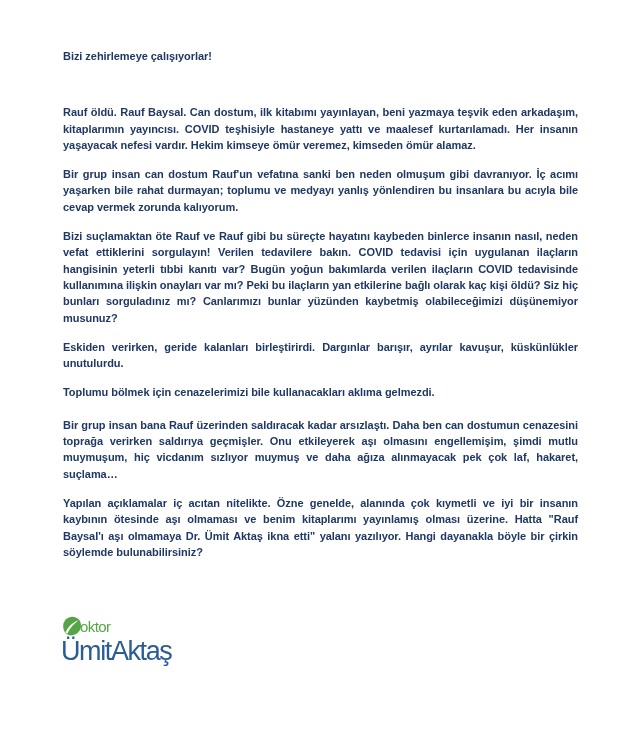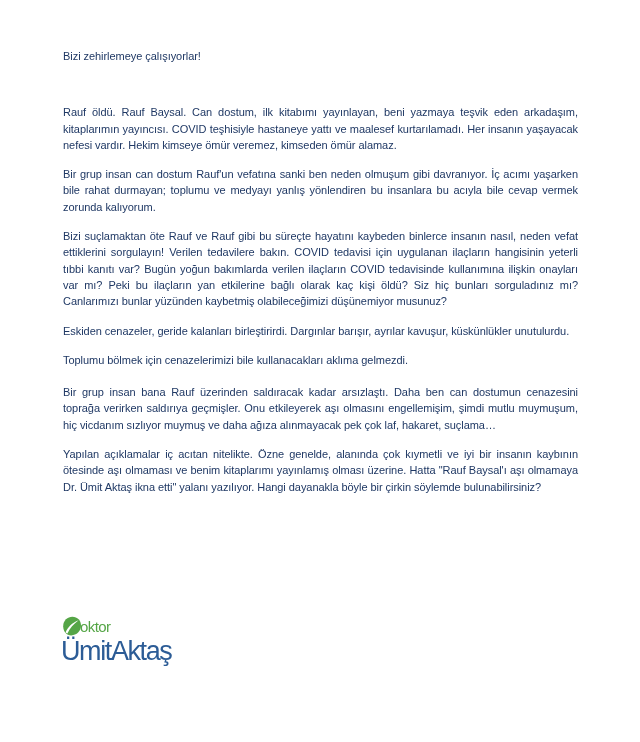--- a/index.html
+++ b/index.html
@@ -23,21 +23,21 @@
     box-sizing: border-box;
     padding: 48px 62px 0 63px;
   }
 
   .doc-body {
     width: 515px;
   }
 
   .para {
     color: #1f3864;
-    font-weight: normal;
+    font-weight: bold;
     font-size: 11px;
     line-height: 16.3px;
     text-align: justify;
     text-justify: inter-word;
     margin: 0 0 13px 0;
     letter-spacing: -0.05px;
     -webkit-hyphens: none;
     hyphens: none;
   }
 
@@ -75,21 +75,21 @@
 
     <p class="para heading" style="color: rgb(31, 56, 100);">Bizi zehirlemeye çalışıyorlar!</p>
 
     <p class="para" style="color: rgb(31, 56, 100); margin-top: 40px;">Rauf öldü. Rauf Baysal. Can dostum, ilk kitabımı yayınlayan, beni yazmaya teşvik eden arkadaşım, kitaplarımın yayıncısı. COVID teşhisiyle hastaneye yattı ve maalesef kurtarılamadı. Her insanın yaşayacak nefesi vardır. Hekim kimseye ömür veremez, kimseden ömür alamaz.</p>
 
     <p class="para" style="color: rgb(31, 56, 100);">Bir grup insan can dostum Rauf'un vefatına sanki ben neden olmuşum gibi davranıyor. İç acımı yaşarken bile rahat durmayan; toplumu ve medyayı yanlış yönlendiren bu insanlara bu acıyla bile cevap vermek zorunda kalıyorum.</p>
 
 
     <p class="para" style="color: rgb(31, 56, 100);">Bizi suçlamaktan öte Rauf ve Rauf gibi bu süreçte hayatını kaybeden binlerce insanın nasıl, neden vefat ettiklerini sorgulayın! Verilen tedavilere bakın. COVID tedavisi için uygulanan ilaçların hangisinin yeterli tıbbi kanıtı var? Bugün yoğun bakımlarda verilen ilaçların COVID tedavisinde kullanımına ilişkin onayları var mı? Peki bu ilaçların yan etkilerine bağlı olarak kaç kişi öldü? Siz hiç bunları sorguladınız mı? Canlarımızı bunlar yüzünden kaybetmiş olabileceğimizi düşünemiyor musunuz?</p>
 
-    <p class="para" style="color: rgb(31, 56, 100);">Eskiden cenazeler, geride kalanları birleştirirdi. Dargınlar barışır, ayrılar kavuşur, küskünlükler unutulurdu.</p>
+    <p class="para" style="color: rgb(31, 56, 100);">Eskiden verirken, geride kalanları birleştirirdi. Dargınlar barışır, ayrılar kavuşur, küskünlükler unutulurdu.</p>
 
     <p class="para tight tight-line" style="color: rgb(31, 56, 100);">Toplumu bölmek için cenazelerimizi bile kullanacakları aklıma gelmezdi.</p>
 
 
     <p class="para" style="color: rgb(31, 56, 100);">Bir grup insan bana Rauf üzerinden saldıracak kadar arsızlaştı. Daha ben can dostumun cenazesini toprağa verirken saldırıya geçmişler. Onu etkileyerek aşı olmasını engellemişim, şimdi mutlu muymuşum, hiç vicdanım sızlıyor muymuş ve daha ağıza alınmayacak pek çok laf, hakaret, suçlama…</p>
 
     <p class="para" style="color: rgb(31, 56, 100);">Yapılan açıklamalar iç acıtan nitelikte. Özne genelde, alanında çok kıymetli ve iyi bir insanın kaybının ötesinde aşı olmaması ve benim kitaplarımı yayınlamış olması üzerine. Hatta "Rauf Baysal'ı aşı olmamaya Dr. Ümit Aktaş ikna etti" yalanı yazılıyor. Hangi dayanakla böyle bir çirkin söylemde bulunabilirsiniz?</p>
 
   </div>
 

